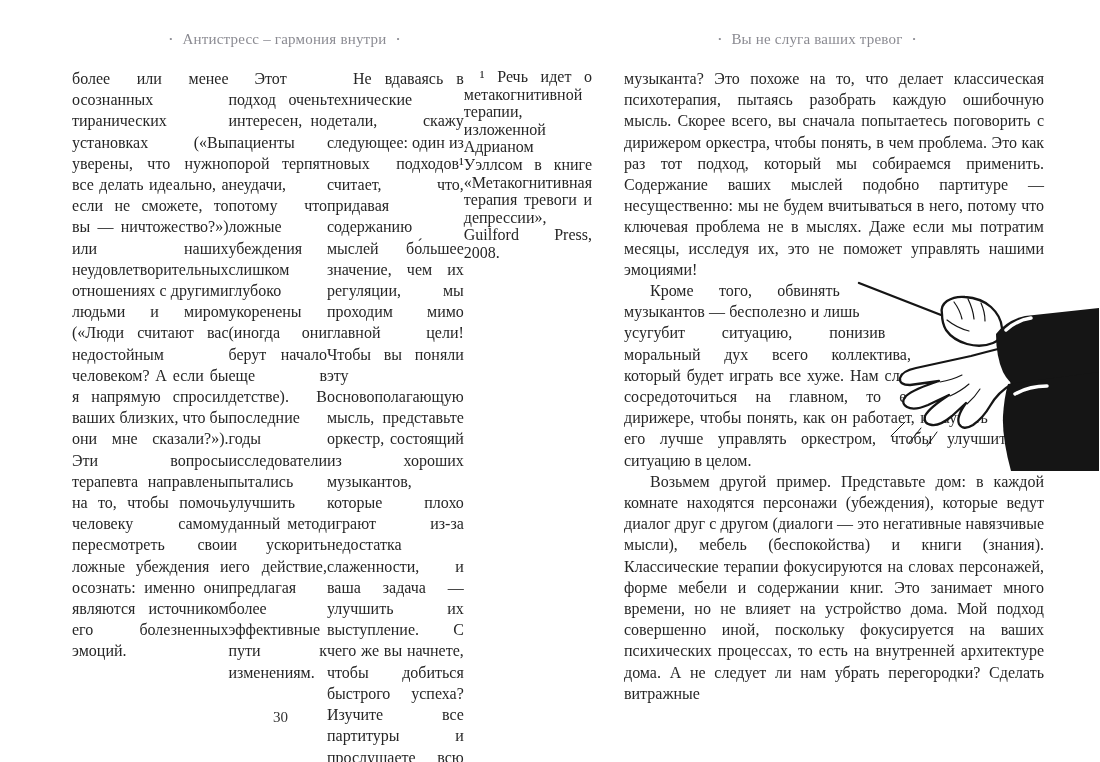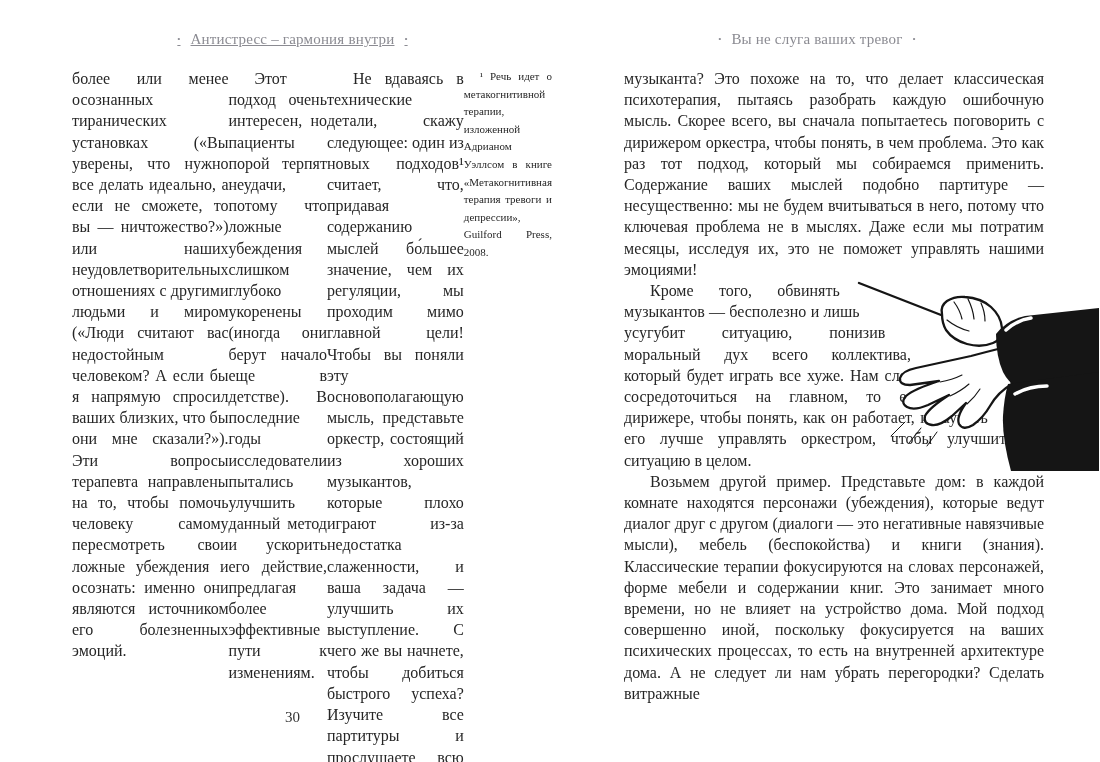--- a/index.html
+++ b/index.html
@@ -18,21 +18,21 @@
   .page-right { left: 550px; width: 550px; }
 
   .running-head {
     position: absolute;
     top: 31px;
     text-align: center;
     color: #8b8b92;
     font-size: 15px;
     white-space: nowrap;
   }
-  .page-left  .running-head { left: 72px; width: 441px; text-decoration: underline; }
+  .page-left  .running-head { left: 64px; width: 441px; }
   .page-right .running-head { left: 57px; width: 420px; }
   .dot { font-size: 9px; vertical-align: 2.5px; }
   .head-text { margin: 0 10px; letter-spacing: 0.2px; }
 
   .text-block {
     position: absolute;
     top: 68px;
     font-size: 16px;
     line-height: 21.2px;
     text-align: justify;
@@ -42,30 +42,30 @@
 
   p.body-par { margin: 0; }
   p.indent { text-indent: 26px; }
 
   .footnote-rule {
     margin-top: auto;
     width: 136px;
     border-top: 1px solid #4a4a4a;
     margin-bottom: 6px;
   }
-  p.footnote { margin: 0; font-size: 11px; line-height: 17.6px; text-indent: 16px; }
+  p.footnote { margin: 0; font-size: 16px; line-height: 17.6px; text-indent: 16px; }
 
   .folio {
     position: absolute;
     bottom: 36px;
     text-align: center;
     font-size: 15px;
     color: #333333;
   }
-  .page-left  .folio { left: 72px; width: 441px; }
+  .page-left  .folio { left: 60px; width: 441px; }
   .page-right .folio { left: 62px; width: 420px; }
 
   .illustration {
     float: right;
     width: 335px;
     height: 196px;
     shape-outside: polygon(42% 0%, 100% 0%, 100% 82%);
     shape-margin: 10px;
     position: relative;
   }

